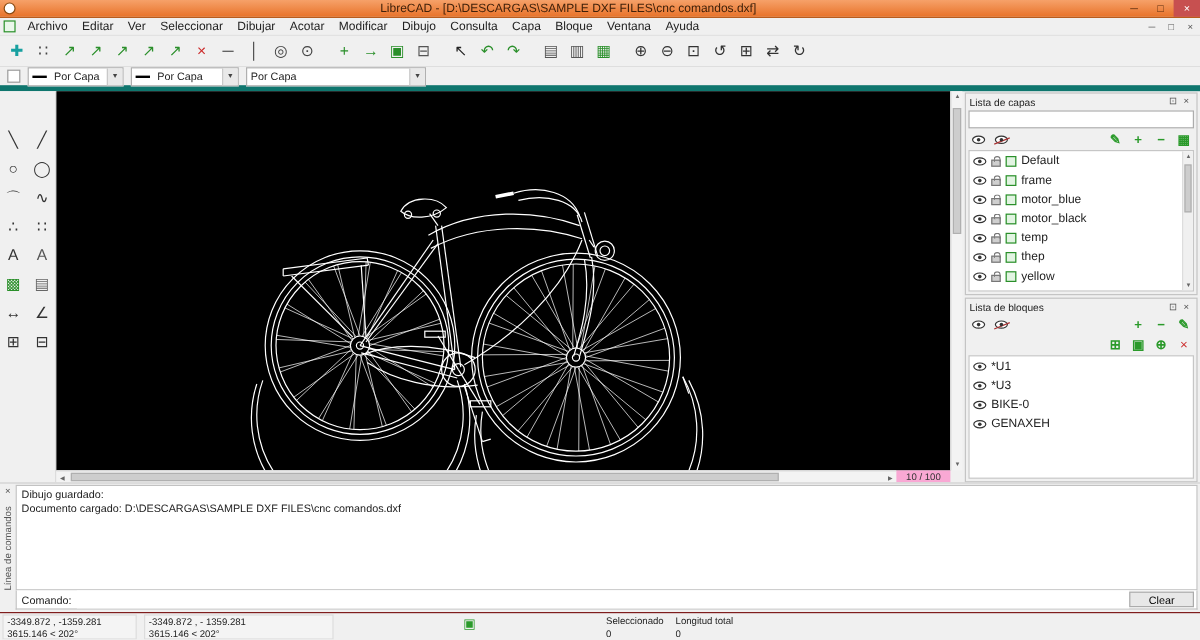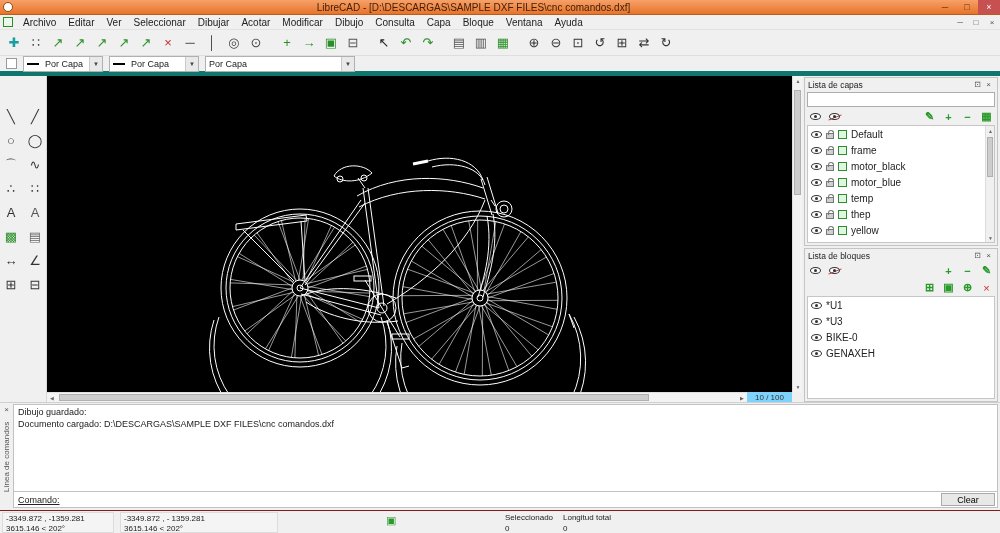--- a/index.html
+++ b/index.html
@@ -55,21 +55,21 @@
   .ltbtn .glyph { font-size:13px; }
 
   
   .canvas { position:absolute; left:47px; top:76px; width:745px; height:316px; background:#000; }
   
   .sbv { position:absolute; left:792px; top:76px; width:10px; height:316px; background:#f3f3f3; border-left:1px solid #e0e0e0; }
   .sbh { position:absolute; left:47px; top:392px; width:700px; height:10px; background:#f3f3f3; border-top:1px solid #e0e0e0; }
   .sb-arrow { position:absolute; width:10px; height:10px; font-size:5px; color:#666; display:flex; align-items:center; justify-content:center; }
   .thumb { position:absolute; background:#cdcdcd; border:1px solid #b0b0b0; }
   .grid-status { position:absolute; left:747px; top:392px; width:45px; height:10px; font-size:8px;
-    display:flex; align-items:center; justify-content:center; color:#333; background:#7dd3fc; }
+    display:flex; align-items:center; justify-content:center; color:#333; background:#f9a8d4; }
 
   
   .side-panels { position:absolute; left:804px; top:77px; width:194px; height:325px; display:flex; flex-direction:column; }
   .panel { border:1px solid #c4c4c4; background:#f0f0f0; display:flex; flex-direction:column; }
   .panel-capas { height:169px; margin-bottom:2px; }
   .panel-bloques { flex:1; }
   .panel-header { height:13px; display:flex; align-items:center; padding:0 3px; font-size:8.5px; color:#222; }
   .panel-header .ph-title { flex:1; }
   .ph-btn { width:11px; text-align:center; color:#555; font-size:8px; }
   .pfilter { height:15px; margin:1px 2px; background:#fff; border:1px solid #adadad; font-size:9px; padding:0 3px; width:calc(100% - 4px); }
@@ -96,21 +96,21 @@
   .cmd-dock { position:absolute; left:0; top:402px; width:1000px; height:108px; background:#f0f0f0;
     border-top:1px solid #cfcfcf; display:flex; }
   .cmd-side { width:13px; position:relative; }
   .cmd-close { position:absolute; left:1px; top:1px; width:11px; height:11px; font-size:8px; color:#555;
     display:flex; align-items:center; justify-content:center; }
   .cmd-side-label { position:absolute; left:2px; top:50%; transform:translateY(-50%) rotate(180deg);
     writing-mode:vertical-rl; font-size:8px; color:#555; white-space:nowrap; }
   .cmd-main { flex:1; display:flex; flex-direction:column; padding:1px 2px 2px 0; }
   .cmd-messages { flex:1; background:#fff; border:1px solid #c2c2c2; font-size:9px; line-height:12px; padding:1px 4px; }
   .cmd-row { height:16px; display:flex; align-items:center; background:#fff; border:1px solid #c2c2c2; border-top:none; font-size:9px; }
-  .cmd-prompt { padding:0 4px; white-space:nowrap;text-decoration:underline; }
+  .cmd-prompt { padding:0 4px; white-space:nowrap; }
   .cmd-input { flex:1; border:none; outline:none; font-size:9px; height:100%; }
   .clear-btn { width:54px; height:13px; margin-right:2px; background:#e8e8e8; border:1px solid #ababab;
     font-size:9px; display:flex; align-items:center; justify-content:center; }
 
   
   .statusbar { position:absolute; left:0; top:510px; width:1000px; height:23px; background:#f0f0f0;
     border-top:1px solid #7f1d1d; }
   .coord-box { position:absolute; top:1px; height:21px; font-size:8px; line-height:10px; padding:1px 3px;
     border:1px solid #dcdcdc; background:#f4f4f4; white-space:nowrap; overflow:hidden; }
   .cb1 { left:2px; width:112px; }
@@ -576,28 +576,28 @@
             <span class="eye"></span>
             <span class="lock"></span>
             <span class="doc"></span>
             <span>frame</span>
           </div>
 
           <div class="lrow">
             <span class="eye"></span>
             <span class="lock"></span>
             <span class="doc"></span>
-            <span>motor_black</span>
+            <span>motor_blue</span>
           </div>
 
           <div class="lrow">
             <span class="eye"></span>
             <span class="lock"></span>
             <span class="doc"></span>
-            <span>motor_blue</span>
+            <span>motor_black</span>
           </div>
 
           <div class="lrow">
             <span class="eye"></span>
             <span class="lock"></span>
             <span class="doc"></span>
             <span>temp</span>
           </div>
 
           <div class="lrow">

